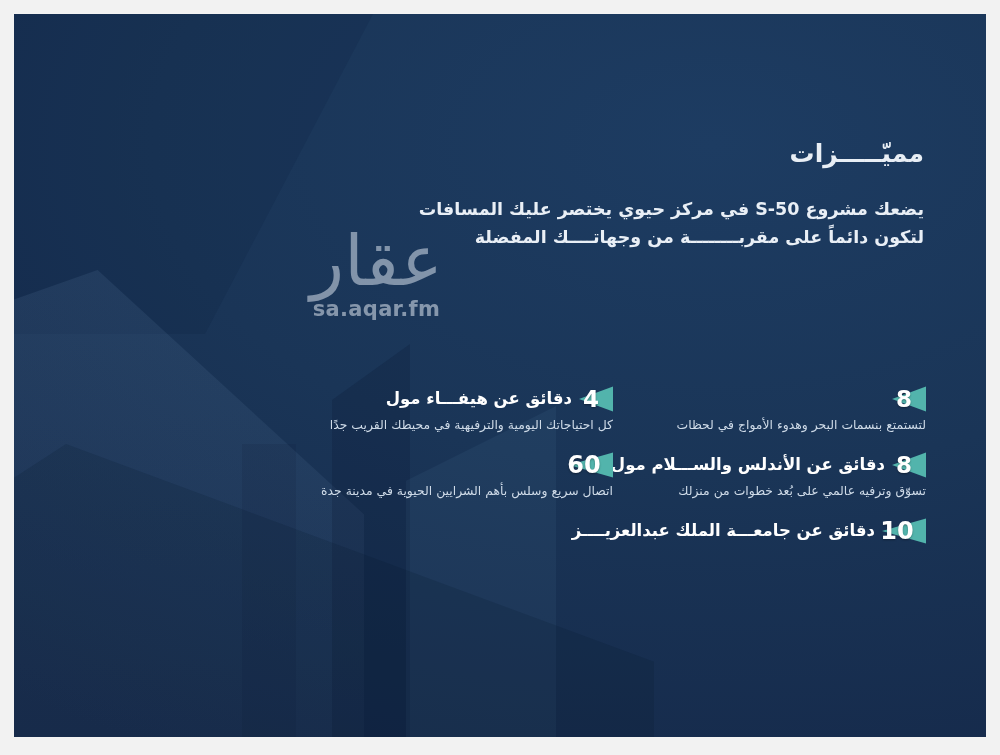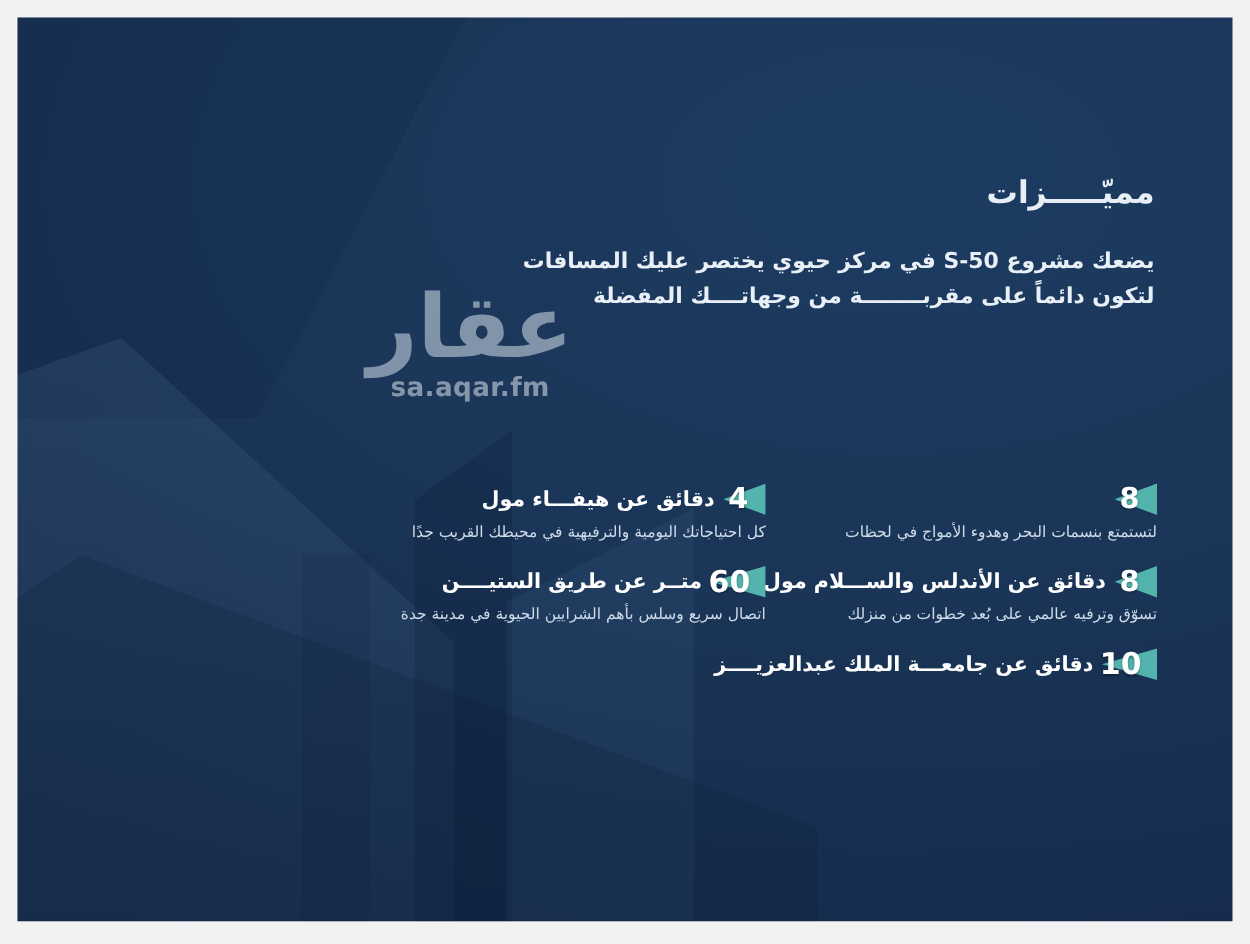--- a/index.html
+++ b/index.html
@@ -81,21 +81,21 @@
     left: 270px; top: 214px;
     width: 185px;
     text-align: center;
     color: #c9d4e2;
     opacity: 0.58;
     user-select: none;
   }
   #watermark .wm-arabic {
     font-size: 70px;
     line-height: 0.95;
-    font-weight: 700;
+    font-weight: 400;
     letter-spacing: 1px;
     color: #cdd7e4;
   }
   #watermark .wm-domain {
     margin-top: 2px;
     font-size: 21px;
     font-weight: 700;
     letter-spacing: 0.3px;
     color: #d3dce7;
     direction: ltr;
@@ -275,21 +275,20 @@
         </div>
         <div class="f-desc">تسوّق وترفيه عالمي على بُعد خطوات من منزلك</div>
       </div>
 
       <div class="feature">
         <div class="f-head">
           <span class="badge wide">
             <span class="tri"></span>
             <span class="num">60</span>
           </span>
-          <span class="f-title">متــر عن طريق الستيــــن</span>
         </div>
         <div class="f-desc">اتصال سريع وسلس بأهم الشرايين الحيوية في مدينة جدة</div>
       </div>
 
       <div class="feature span-row">
         <div class="f-head">
           <span class="badge wide">
             <span class="tri"></span>
             <span class="num">10</span>
           </span>

